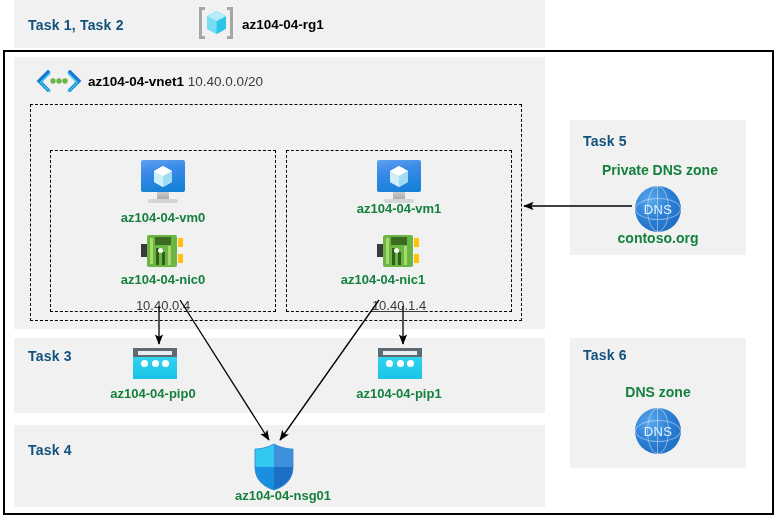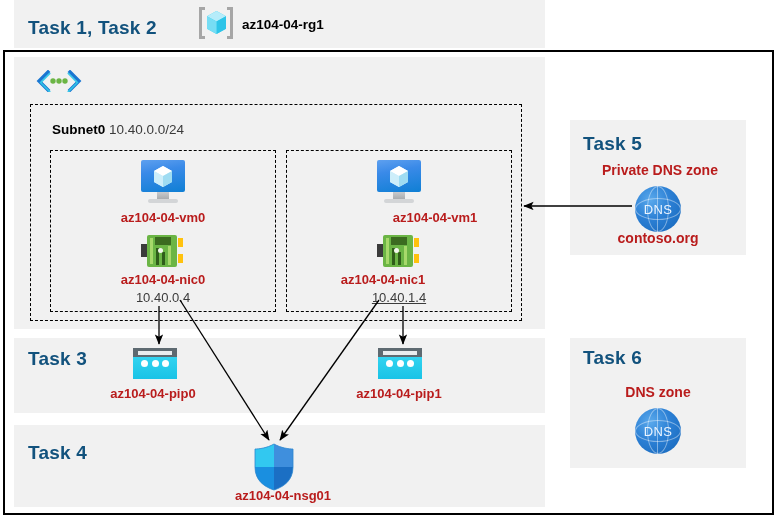--- a/index.html
+++ b/index.html
@@ -27,48 +27,49 @@
     border:1.6px dashed #000000;
     box-sizing:border-box;
     background:transparent;
   }
 
   
   .task-label{
     position:absolute;
     color:#12527d;
     font-weight:bold;
-    font-size:19px;
+    font-size:14px;
     letter-spacing:.2px;
     white-space:nowrap;
   }
   .res-name{
     position:absolute;
     color:#000000;
     font-weight:bold;
     font-size:13.5px;
     white-space:nowrap;
   }
   .res-name-center{
     position:absolute;
-    color:#b91c1c;
+    color:#15803d;
     font-weight:bold;
     font-size:13px;
     white-space:nowrap;
     text-align:center;
     transform:translateX(-50%);
   }
   .sub-text{
     position:absolute;
     color:#3b3b3b;
     font-size:13px;
     font-weight:normal;
     white-space:nowrap;
     text-align:center;
     transform:translateX(-50%);
+    margin-top:8px;
   }
   .hdr{
     position:absolute;
     white-space:nowrap;
     font-size:13.5px;
   }
   .hdr b{color:#000;font-weight:bold;}
   .hdr span.cidr{color:#3b3b3b;font-weight:normal;}
 
   
@@ -200,27 +201,27 @@
       <path d="M12 2 L3 11 L12 20" fill="none" stroke="#1a76d2" stroke-width="3.4" stroke-linecap="square"></path>
       <path d="M12 2 L3 11 L12 20" fill="none" stroke="#32c8e8" stroke-width="1.6" stroke-linecap="square" transform="translate(1.6,1.6)" opacity="0.95"></path>
       <path d="M34 2 L43 11 L34 20" fill="none" stroke="#1a76d2" stroke-width="3.4" stroke-linecap="square"></path>
       <path d="M34 2 L43 11 L34 20" fill="none" stroke="#32c8e8" stroke-width="1.6" stroke-linecap="square" transform="translate(-1.6,1.6)" opacity="0.95"></path>
       <circle cx="17" cy="11" r="2.7" fill="#6bb545"></circle>
       <circle cx="23" cy="11" r="2.7" fill="#6bb545"></circle>
       <circle cx="29" cy="11" r="2.7" fill="#6bb545"></circle>
     </svg>
   </div>
 
+  <div class="hdr" style="left:88px;top:74px;">
+    <b>az104-04-vnet1</b>
+    <span class="cidr"> 10.40.0.0/20</span>
+  </div>
 
   <div class="dashed" style="left:30px;top:104px;width:492px;height:217px;"></div>
 
-  <div class="hdr" style="left:52px;top:122px;">
-    <b>Subnet0</b>
-    <span class="cidr"> 10.40.0.0/24</span>
-  </div>
   <div class="dashed" style="left:50px;top:150px;width:226px;height:162px;"></div>
 
   <div class="icon vm-ico" style="left:139px;top:160px;">
     <div class="screen"></div>
     <svg class="cube2" viewBox="0 0 20 21">
       <polygon points="10,0 19,5 19,16 10,21 1,16 1,5" fill="#d9f2fb"></polygon>
       <polygon points="10,0 19,5 10,10 1,5" fill="#ffffff"></polygon>
       <polygon points="10,10 19,5 19,16 10,21" fill="#9fdcf2"></polygon>
       <polygon points="10,10 1,5 1,16 10,21" fill="#cdeefa"></polygon>
     </svg>
@@ -250,21 +251,21 @@
     <div class="screen"></div>
     <svg class="cube2" viewBox="0 0 20 21">
       <polygon points="10,0 19,5 19,16 10,21 1,16 1,5" fill="#d9f2fb"></polygon>
       <polygon points="10,0 19,5 10,10 1,5" fill="#ffffff"></polygon>
       <polygon points="10,10 19,5 19,16 10,21" fill="#9fdcf2"></polygon>
       <polygon points="10,10 1,5 1,16 10,21" fill="#cdeefa"></polygon>
     </svg>
     <div class="neck"></div>
     <div class="base"></div>
   </div>
-  <div class="res-name-center" style="left:399px;top:210px;margin-left:36px;">az104-04-vm1</div>
+  <div class="res-name-center" style="left:399px;top:201px;">az104-04-vm1</div>
 
   <div class="icon nic-ico" style="left:377px;top:234px;">
     <div class="port"></div>
     <div class="bodyc"></div>
     <div class="chip"></div>
     <div class="ltrace" style="left:9px;top:4px;width:3px;height:26px;"></div>
     <div class="trace" style="left:15px;top:14px;height:17px;"></div>
     <div class="trace" style="left:21px;top:18px;height:13px;"></div>
     <div class="ltrace" style="left:27px;top:12px;width:3px;height:19px;"></div>
     <div class="dot"></div>

